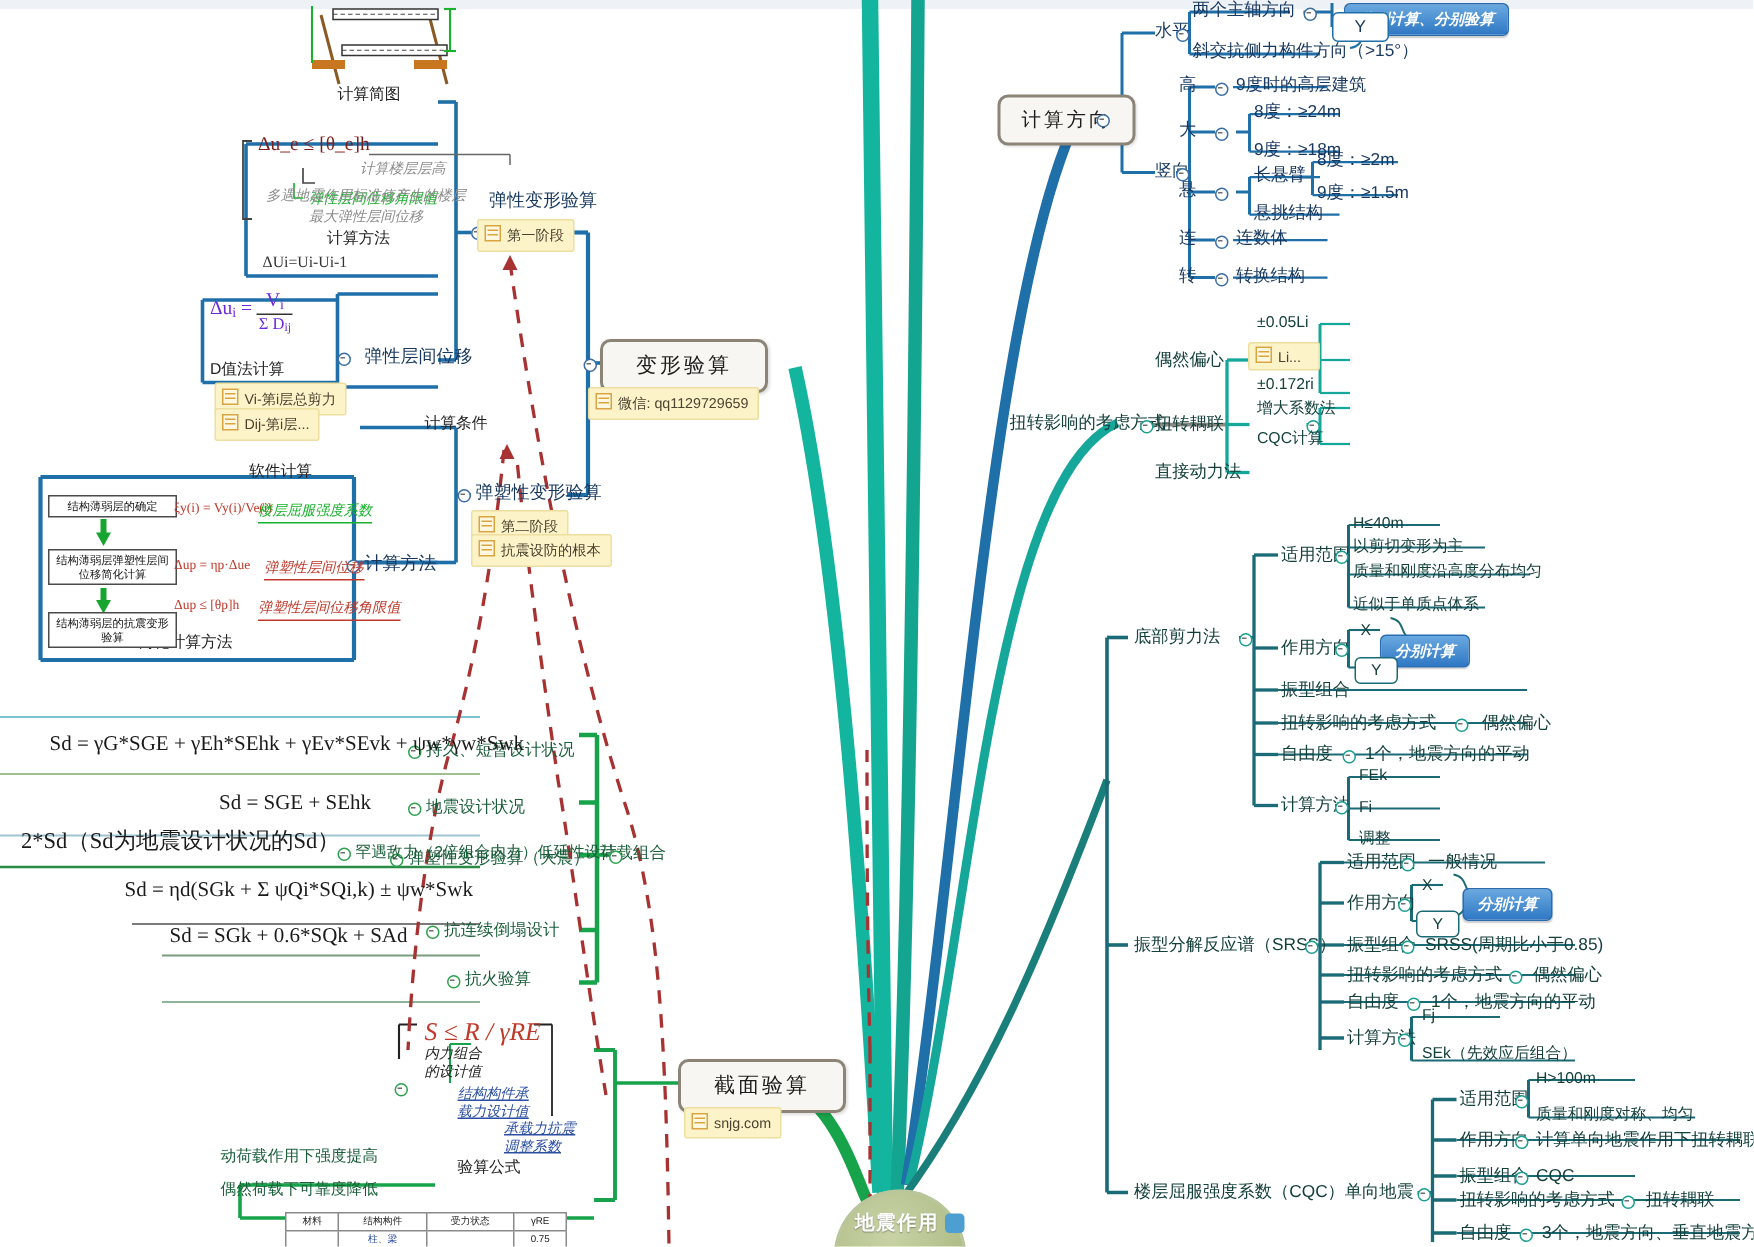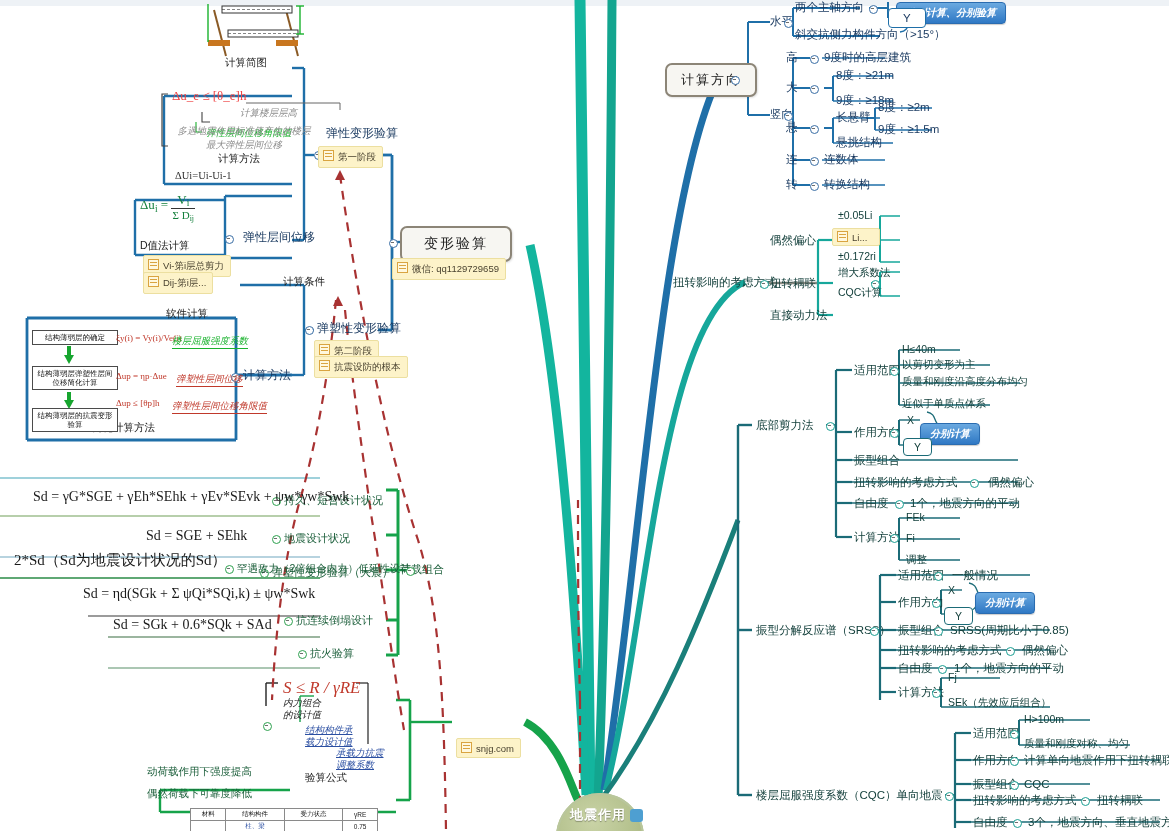--- a/index.html
+++ b/index.html
@@ -316,20 +316,21 @@
 
   <div class="root"></div>
   <div class="root-label">地震作用</div>
   <div class="root-icon"></div>
 
   <div class="topic" style="left:400px;top:226px;">变形验算</div>
   <div class="note" style="left:392px;top:258px;">
     <span class="ni"></span><span>微信: qq1129729659</span>
   </div>
 
+  <div class="topic" style="left:452px;top:706px;">截面验算</div>
   <div class="note" style="left:456px;top:738px;">
     <span class="ni"></span><span>snjg.com</span>
   </div>
 
   <div class="topic" style="left:665px;top:63px;padding:6px 14px;font-size:13px;">计算方向</div>
 
   <div class="badge" style="left:896px;top:2px;">分别计算、分别验算</div>
   <div class="badge" style="left:920px;top:423px;">分别计算</div>
   <div class="badge" style="left:975px;top:592px;">分别计算</div>
 
@@ -343,21 +344,21 @@
 
   <div class="nd blue" style="left:770px;top:107px;">竖向</div>
   <div class="mk b" style="left:784px;top:112px;"></div>
 
   <div class="nd blue" style="left:786px;top:50px;">高</div>
   <div class="mk b" style="left:810px;top:55px;"></div>
   <div class="nd blue" style="left:824px;top:50px;">9度时的高层建筑</div>
 
   <div class="nd blue" style="left:786px;top:80px;">大</div>
   <div class="mk b" style="left:810px;top:85px;"></div>
-  <div class="nd blue" style="left:836px;top:68px;">8度：≥21m</div>
+  <div class="nd blue" style="left:836px;top:68px;">8度：≥24m</div>
   <div class="nd blue" style="left:836px;top:93px;">9度：≥18m</div>
 
   <div class="nd blue" style="left:786px;top:120px;">悬</div>
   <div class="mk b" style="left:810px;top:125px;"></div>
   <div class="nd blue" style="left:836px;top:110px;">长悬臂</div>
   <div class="nd blue" style="left:836px;top:135px;">悬挑结构</div>
   <div class="nd blue" style="left:878px;top:100px;">8度：≥2m</div>
   <div class="nd blue" style="left:878px;top:122px;">9度：≥1.5m</div>
 
   <div class="nd blue" style="left:786px;top:152px;">连</div>
@@ -471,30 +472,30 @@
   <div class="mk b" style="left:389px;top:239px;"></div>
 
   <div class="nd blue" style="left:326px;top:126px;font-size:12px;">弹性变形验算</div>
   <div class="mk b" style="left:314px;top:151px;"></div>
   <div class="note" style="left:318px;top:146px;">
     <span class="ni"></span><span>第一阶段</span>
   </div>
 
   <div class="frame-lbl" style="left:225px;top:56px;">计算简图</div>
 
-  <div class="fml mid" style="left:172px;top:88px;color:#ef4444;">Δu_e ≤ [θ_e]h</div>
+  <div class="fml mid" style="left:172px;top:88px;color:#7f1d1d;">Δu_e ≤ [θ_e]h</div>
   <div class="nd xs" style="left:240px;top:106px;color:#8c8c8c;font-style:italic;">计算楼层层高</div>
   <div class="nd xs" style="left:206px;top:126px;color:#19b22d;font-style:italic;">弹性层间位移角限值</div>
   <div class="nd xs" style="left:174px;top:124px;color:#8c8c8c;font-style:italic;width:140px;white-space:normal;text-align:center;">多遇地震作用标准值产生的楼层最大弹性层间位移</div>
   <div class="frame-lbl" style="left:218px;top:152px;">计算方法</div>
 
   <div class="nd blue" style="left:243px;top:230px;font-size:12px;">弹性层间位移</div>
   <div class="mk b" style="left:225px;top:235px;"></div>
   <div class="fml" style="left:175px;top:170px;font-size:10.5px;color:#333;">ΔUi=Ui-Ui-1</div>
-  <div class="fml mid" style="left:140px;top:192px;color:#15803d;">
+  <div class="fml mid" style="left:140px;top:192px;color:#6d28d9;">
     Δu<span class="sub">i</span> =
     <span style="display:inline-block;text-align:center;vertical-align:-10px;">
       <span style="display:block;border-bottom:1px solid #333;padding:0 6px;">V<span class="sub">i</span></span>
       <span style="display:block;font-size:11px;">Σ D<span class="sub">ij</span></span>
     </span>
   </div>
   <div class="frame-lbl" style="left:140px;top:239px;">D值法计算</div>
   <div class="note" style="left:143px;top:255px;">
     <span class="ni"></span><span>Vi-第i层总剪力</span>
   </div>

